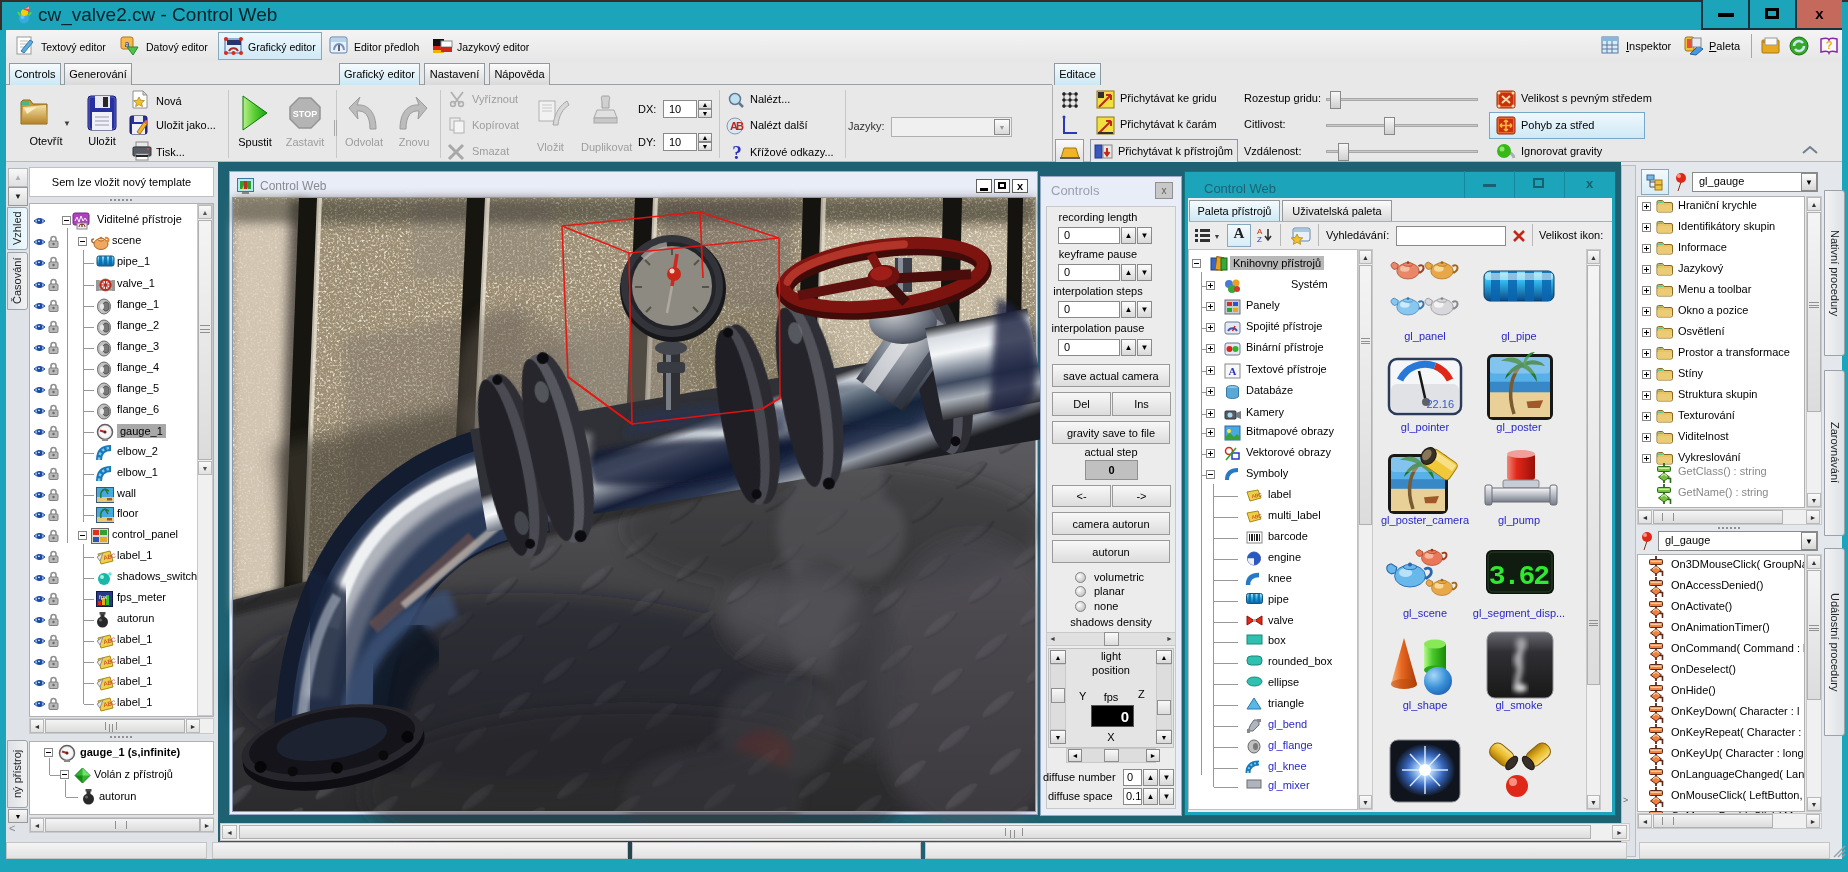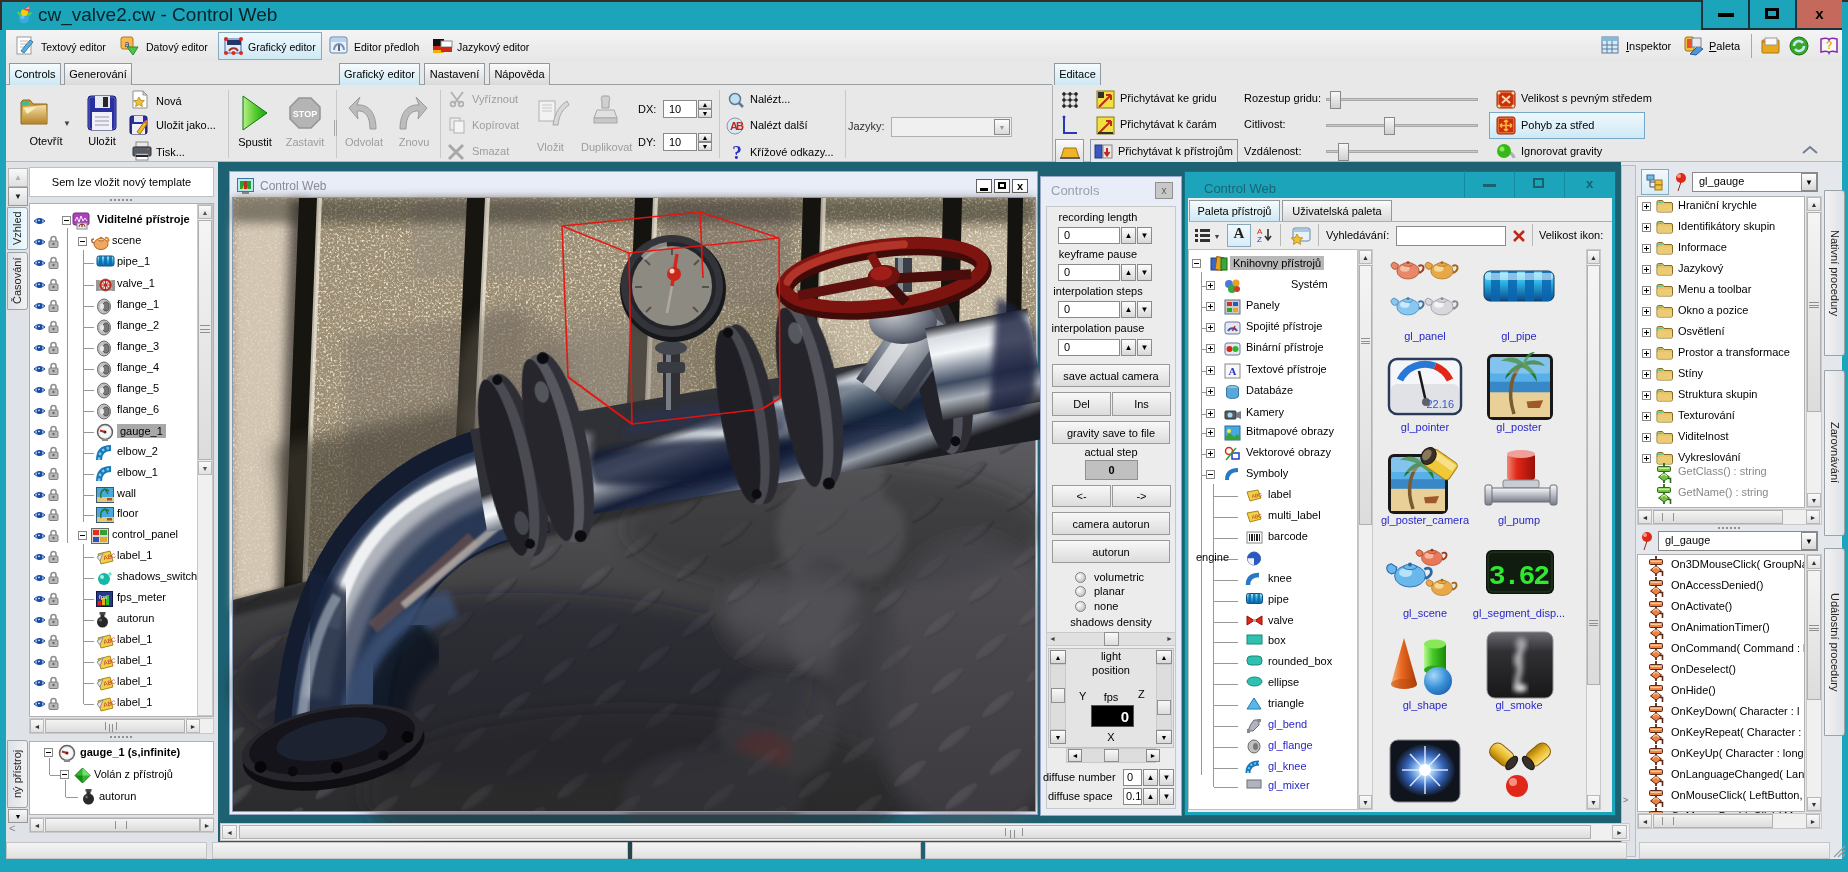--- a/index.html
+++ b/index.html
@@ -456,21 +456,21 @@
     </div>
 <div class="ab" style="left:73px;top:213px">
       <svg width="18" height="17">
         <rect x="0" y="0" width="16" height="12" rx="2" fill="#b040c0" stroke="#702880"></rect>
         <path d="M2 8 L4 4 L6 9 L8 3 L10 8 L12 5 L14 8" stroke="#f8f8f8" fill="none"></path>
         <rect x="4" y="10" width="10" height="6" fill="#e8e8e8" stroke="#888"></rect>
         <path d="M6 14 A 3 3 0 0 1 12 14" fill="none" stroke="#b03028"></path>
         <line x1="9" y1="14" x2="9" y2="11" stroke="#222"></line>
       </svg>
     </div>
-<div class="row" style="left:97px;top:213px;font-size:11px;font-weight:bold;">Viditelné přístroje</div>
+<div class="row" style="left:97px;top:213px;font-size:11px;font-weight:normal;">Viditelné přístroje</div>
 <div class="ab" style="left:33px;top:237px">
       <svg width="13" height="10">
         <path d="M1 5 Q6.5 0 12 5 Q6.5 10 1 5 Z" fill="#b8d4f0" stroke="#1a48a0"></path>
         <circle cx="6.5" cy="5" r="2.8" fill="#1a48a0"></circle>
         <circle cx="6" cy="4.4" r="0.8" fill="#fff"></circle>
       </svg>
     </div>
 <div class="ab" style="left:48px;top:235px">
       <svg width="11" height="13">
         <path d="M3 6 L3 4 A 2.5 2.5 0 0 1 8 4 L8 6" fill="none" stroke="#909090" stroke-width="1.6"></path>
@@ -1663,21 +1663,21 @@
 <div class="row" style="left:1268px;top:530px;">barcode</div>
 <div class="ab" style="left:1214px;top:559px;width:24px;height:1px;border-top:1px solid #989898"></div>
 <div class="ab" style="left:1246px;top:551px">
       <svg width="16" height="15">
         <circle cx="8" cy="7.5" r="6.5" fill="#f0f0f0" stroke="#3858a0"></circle>
         <path d="M8 1 A 6.5 6.5 0 0 1 8 14 Z" fill="#2858c0"></path>
         <path d="M8 7.5 L8 1 A 6.5 6.5 0 0 0 1.5 7.5 Z" fill="#2858c0"></path>
         <path d="M8 7.5 L8 14 A 6.5 6.5 0 0 1 1.5 7.5 Z" fill="#f0f0f0"></path>
       </svg>
     </div>
-<div class="row" style="left:1196px;top:551px;">engine</div>
+<div class="row" style="left:1268px;top:551px;">engine</div>
 <div class="ab" style="left:1214px;top:580px;width:24px;height:1px;border-top:1px solid #989898"></div>
 <div class="ab" style="left:1246px;top:572px">
       <svg width="16" height="15">
         <path d="M2 13 C2 6 6 3 13 3" stroke="#2878c8" stroke-width="4.5" fill="none"></path>
       </svg>
     </div>
 <div class="row" style="left:1268px;top:572px;">knee</div>
 <div class="ab" style="left:1214px;top:601px;width:24px;height:1px;border-top:1px solid #989898"></div>
 <div class="ab" style="left:1246px;top:593px">
       <svg width="17" height="11">

